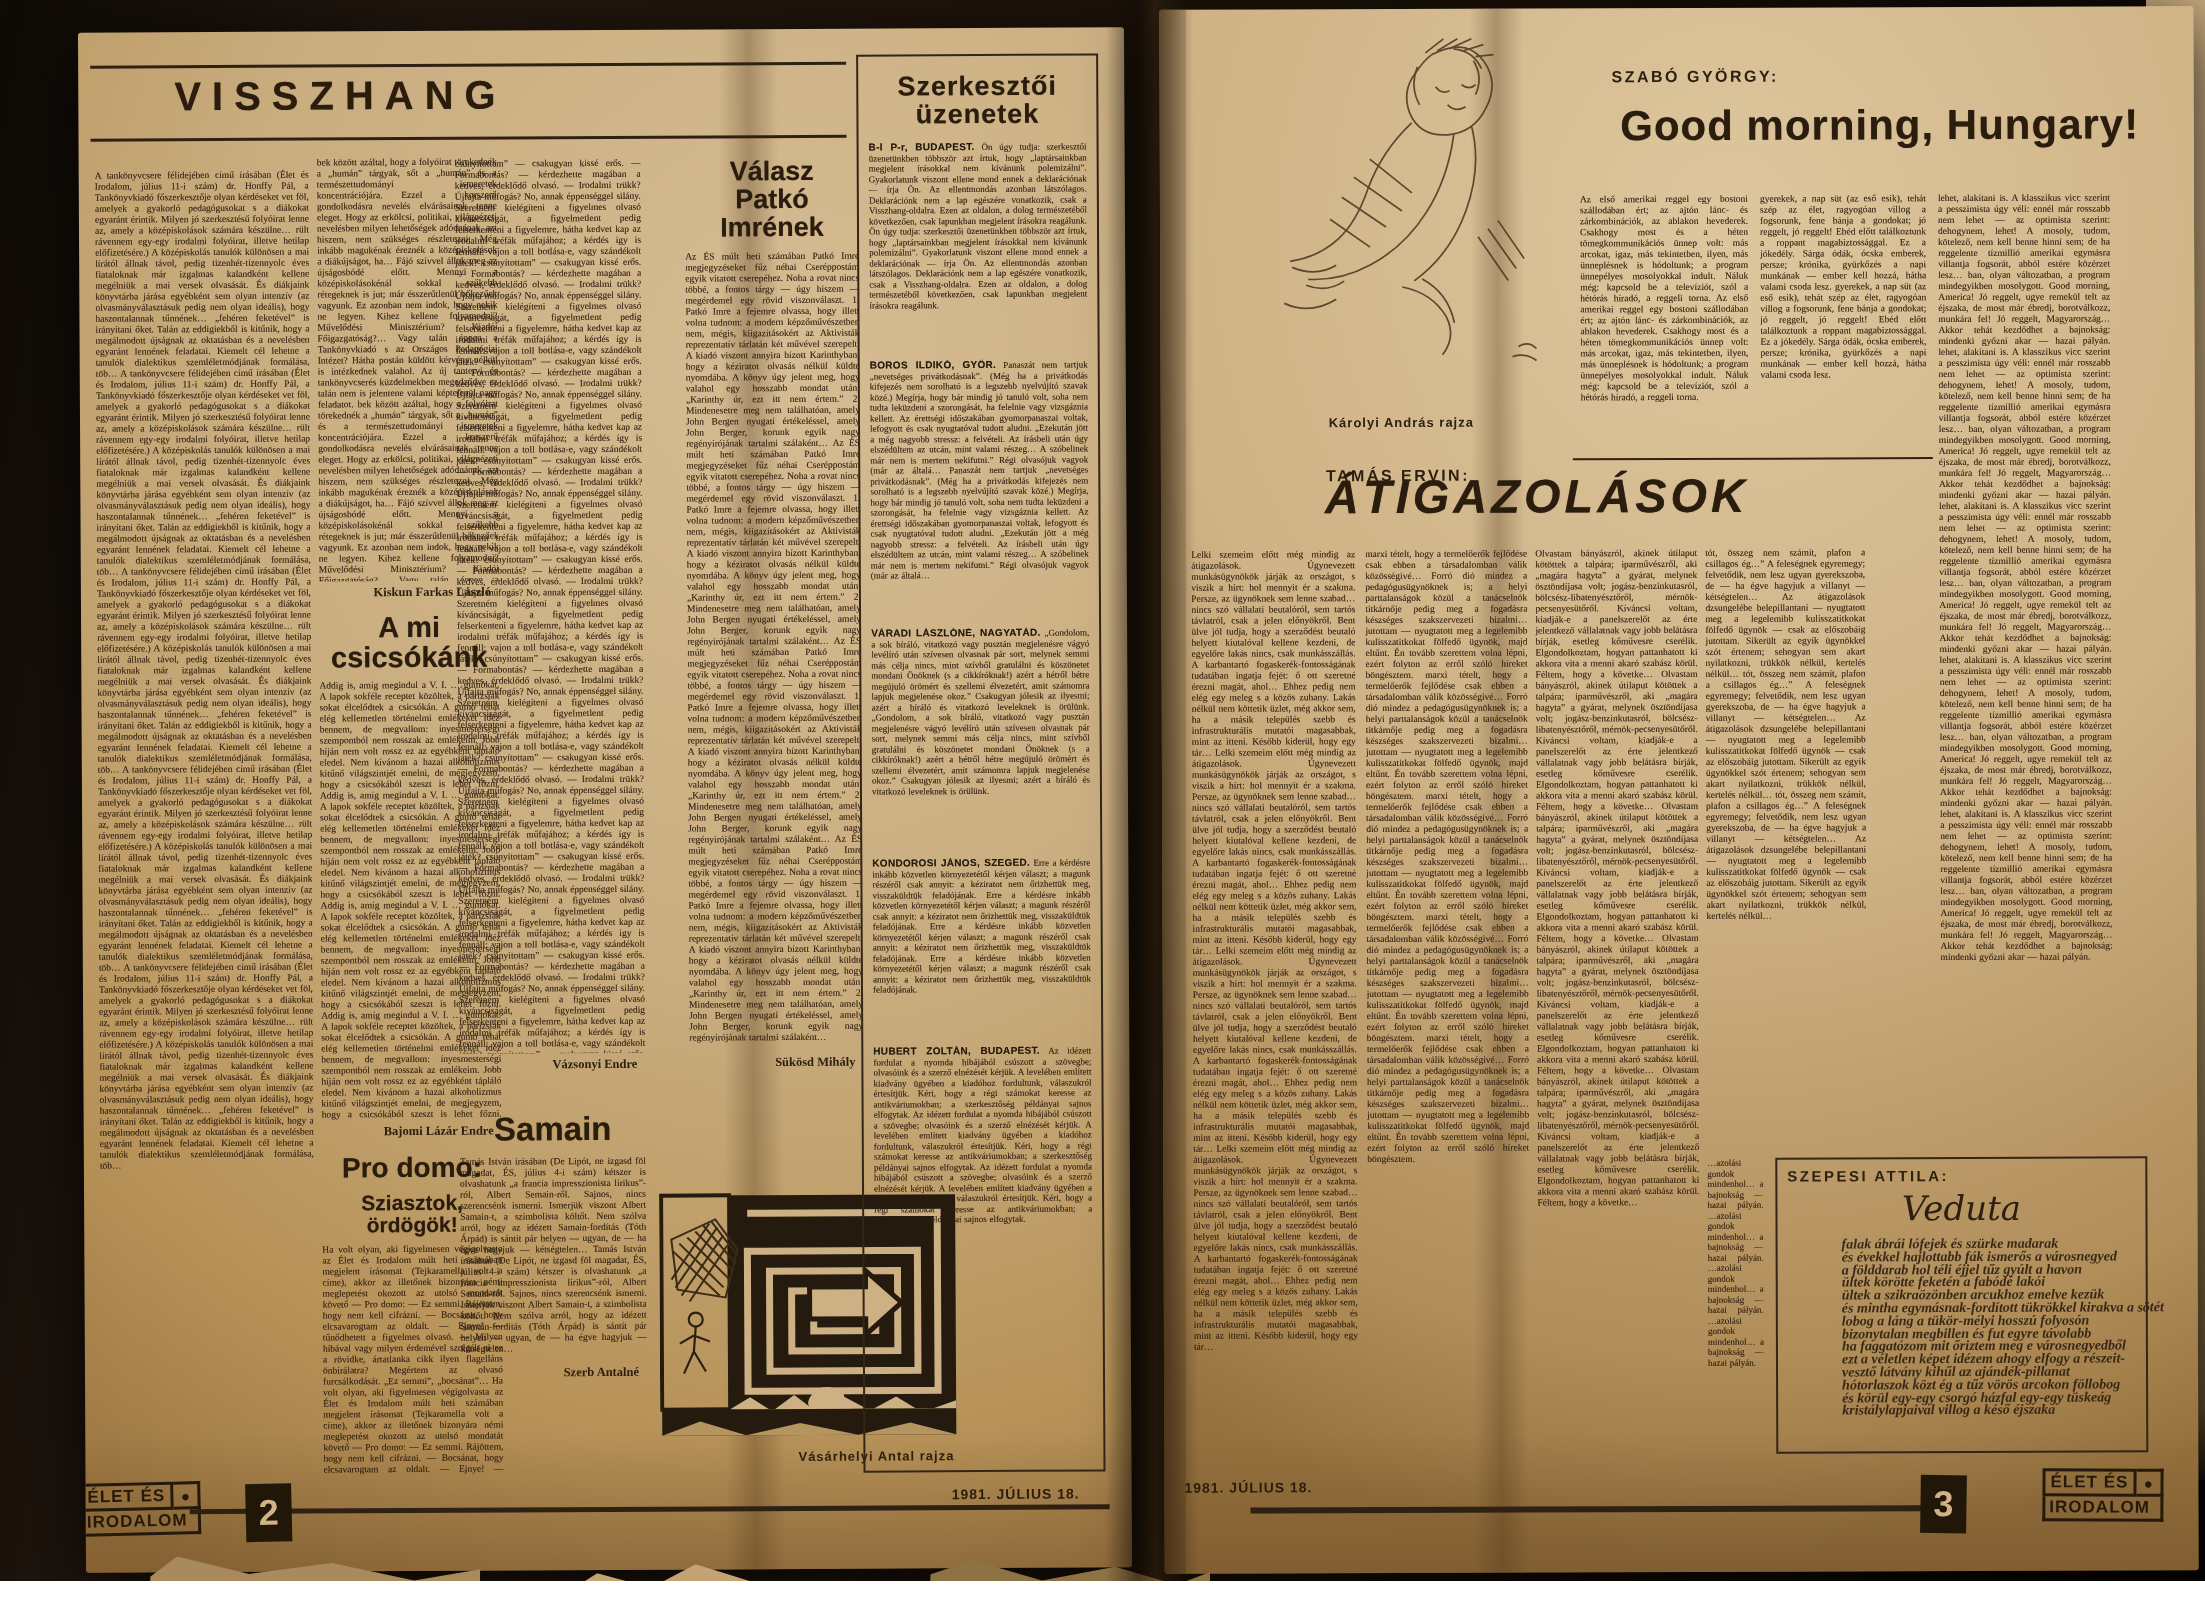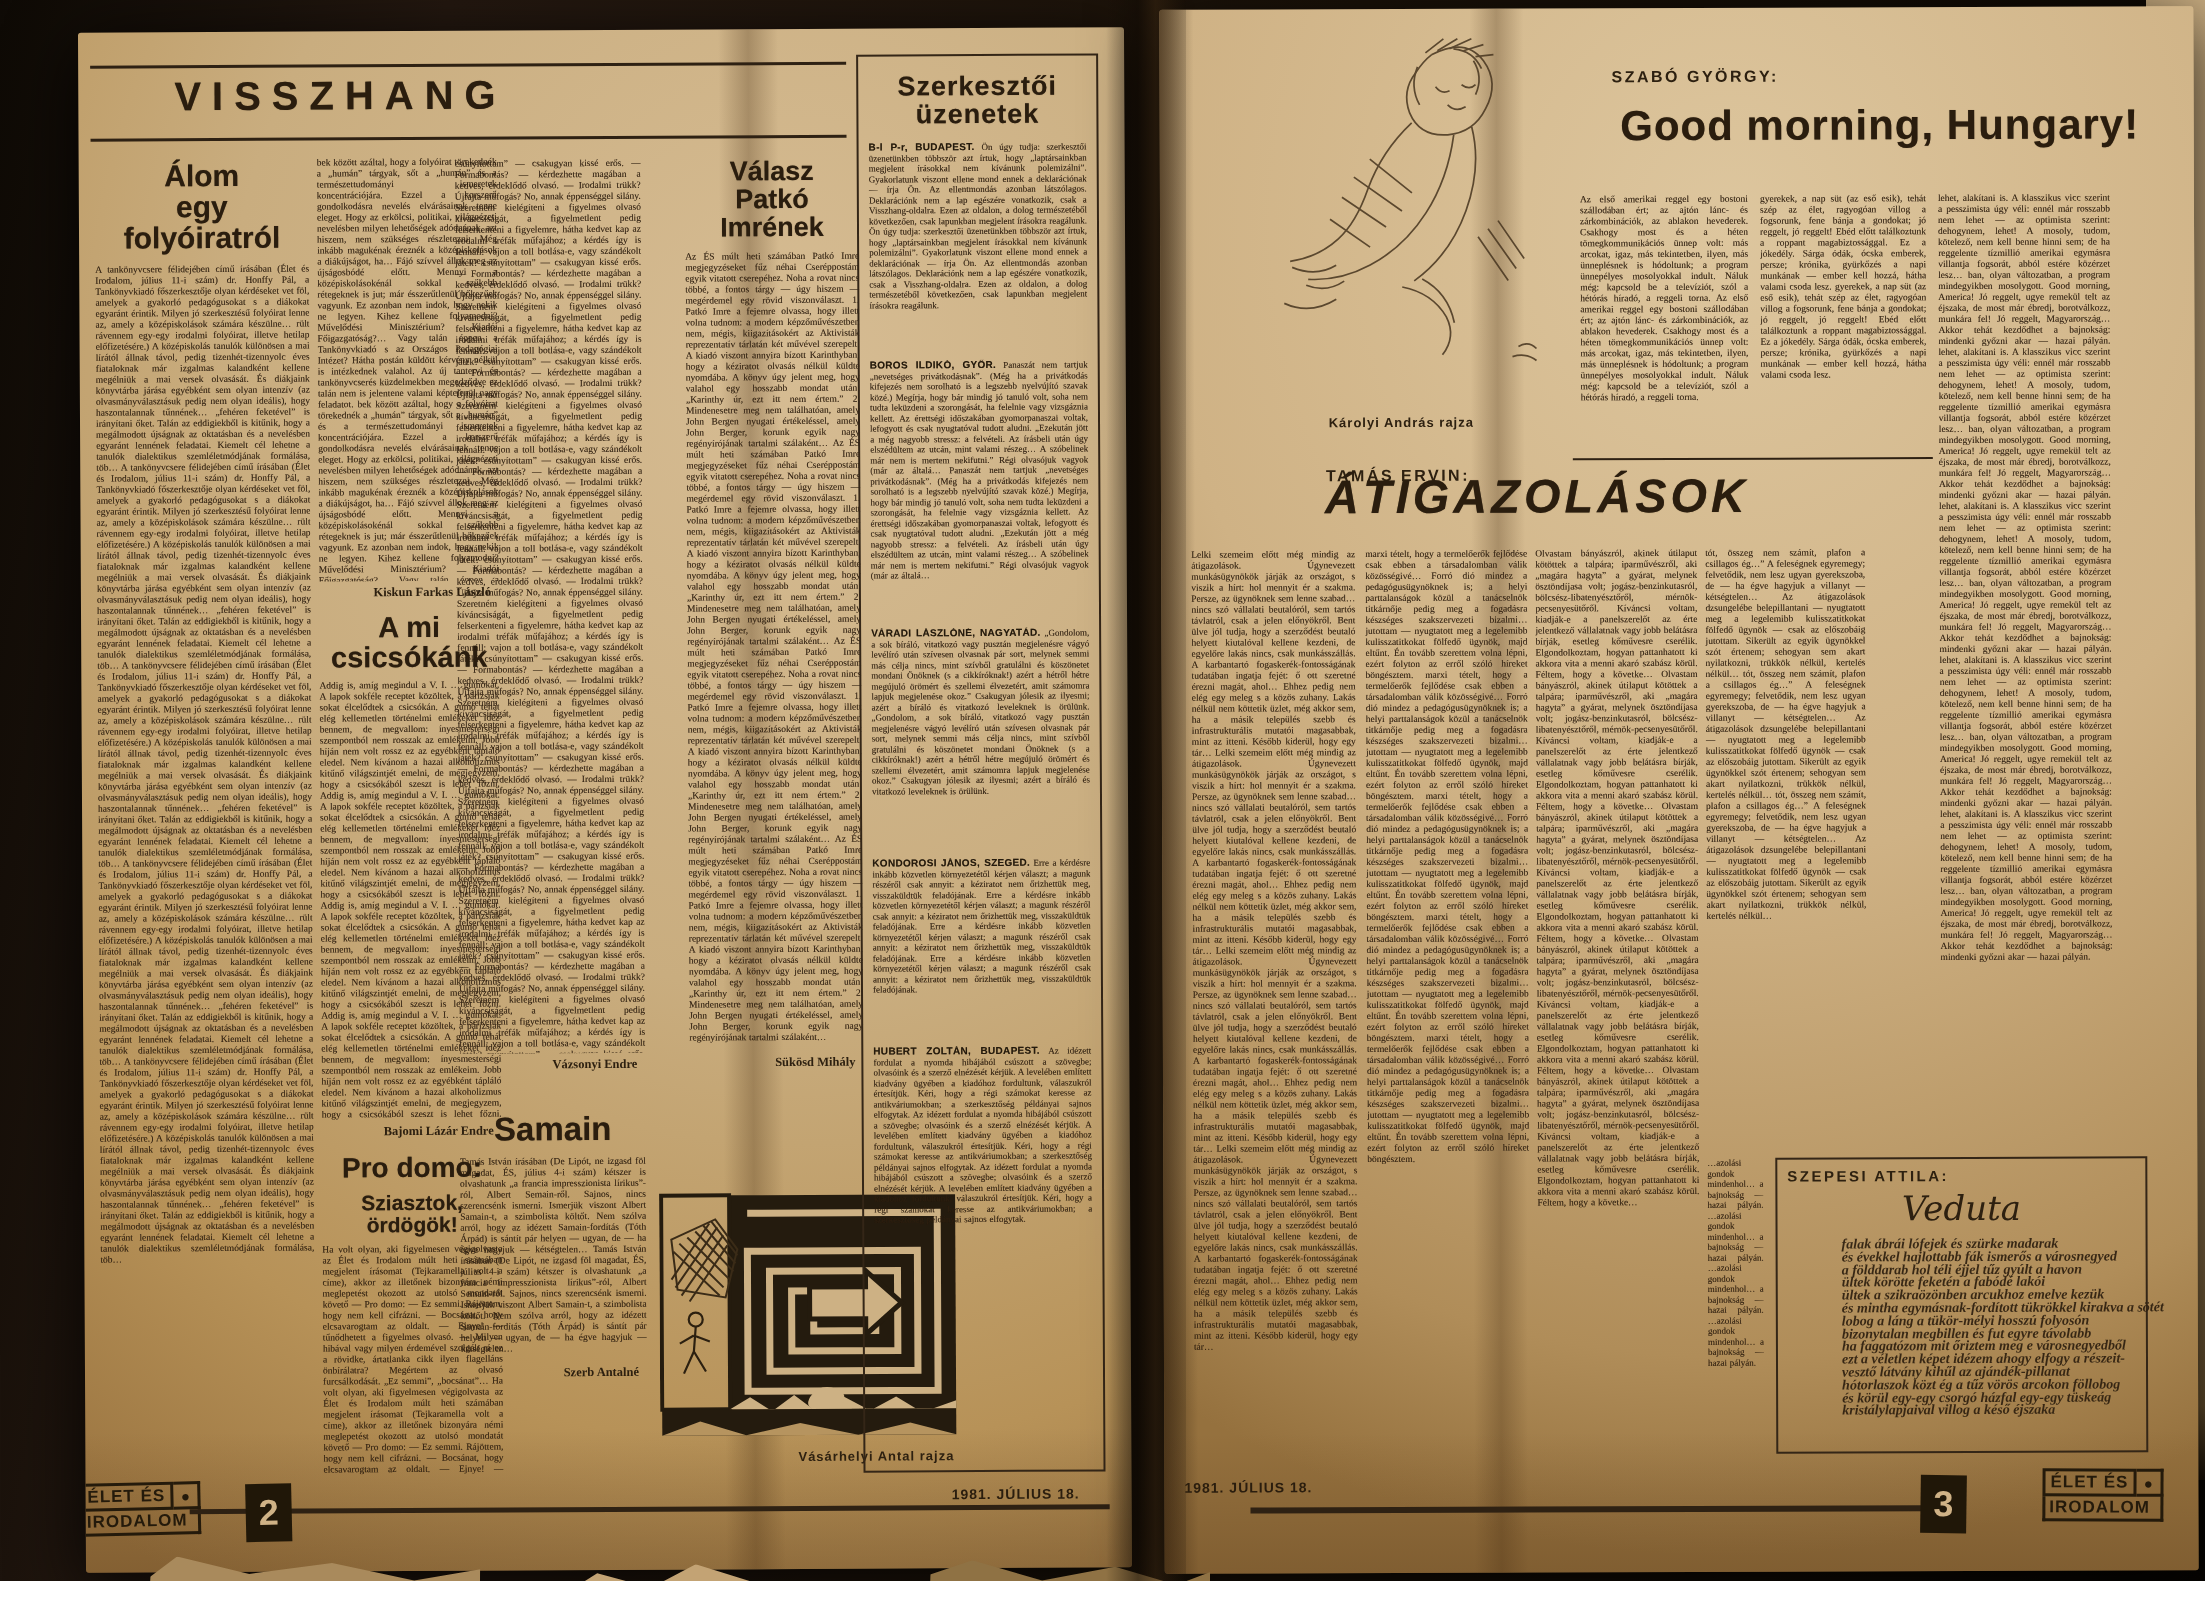--- a/index.html
+++ b/index.html
@@ -49,24 +49,20 @@
 
   <div class="page l">
     <div class="crease" style="left:640px;width:60px;"></div>
     <div class="shade-b"></div>
 
     <div class="rule" style="left:12px;top:33px;width:756px;height:3px;"></div>
     <div class="hl abs" style="left:96px;top:44px;width:330px;font-size:40px;letter-spacing:11px;">VISSZHANG</div>
     <div class="rule" style="left:12px;top:106px;width:756px;height:3px;"></div>
 
     <div class="abs" style="left:16px;top:128px;width:214px;height:1340px;">
-      <div class="hl" style="font-size:30px;">
-        <div>Álom</div>
-        <div>egy folyóiratról</div>
-      </div>
       <div class="body" style="height:1230px;margin-top:10px;">A tankönyvcsere félidejében című írásában (Élet és Irodalom, július 11-i szám) dr. Honffy Pál, a Tankönyvkiadó főszerkesztője olyan kérdéseket vet föl, amelyek a gyakorló pedagógusokat s a diákokat egyaránt érintik. Milyen jó szerkesztésű folyóirat lenne az, amely a középiskolások számára készülne… rült rávennem egy-egy irodalmi folyóirat, illetve hetilap előfizetésére.) A középiskolás tanulók különösen a mai lírától állnak távol, pedig tizenhét-tizennyolc éves fiataloknak már izgalmas kalandként kellene megélniük a mai versek olvasását. És diákjaink könyvtárba járása egyébként sem olyan intenzív (az olvasmányválasztásuk pedig nem olyan ideális), hogy haszontalannak tűnnének… „fehéren feketével” is irányítani őket. Talán az eddigiekből is kitűnik, hogy a megálmodott újságnak az oktatásban és a nevelésben egyaránt lennének feladatai. Kiemelt cél lehetne a tanulók dialektikus szemléletmódjának formálása, töb… A tankönyvcsere félidejében című írásában (Élet és Irodalom, július 11-i szám) dr. Honffy Pál, a Tankönyvkiadó főszerkesztője olyan kérdéseket vet föl, amelyek a gyakorló pedagógusokat s a diákokat egyaránt érintik. Milyen jó szerkesztésű folyóirat lenne az, amely a középiskolások számára készülne… rült rávennem egy-egy irodalmi folyóirat, illetve hetilap előfizetésére.) A középiskolás tanulók különösen a mai lírától állnak távol, pedig tizenhét-tizennyolc éves fiataloknak már izgalmas kalandként kellene megélniük a mai versek olvasását. És diákjaink könyvtárba járása egyébként sem olyan intenzív (az olvasmányválasztásuk pedig nem olyan ideális), hogy haszontalannak tűnnének… „fehéren feketével” is irányítani őket. Talán az eddigiekből is kitűnik, hogy a megálmodott újságnak az oktatásban és a nevelésben egyaránt lennének feladatai. Kiemelt cél lehetne a tanulók dialektikus szemléletmódjának formálása, töb… A tankönyvcsere félidejében című írásában (Élet és Irodalom, július 11-i szám) dr. Honffy Pál, a Tankönyvkiadó főszerkesztője olyan kérdéseket vet föl, amelyek a gyakorló pedagógusokat s a diákokat egyaránt érintik. Milyen jó szerkesztésű folyóirat lenne az, amely a középiskolások számára készülne… rült rávennem egy-egy irodalmi folyóirat, illetve hetilap előfizetésére.) A középiskolás tanulók különösen a mai lírától állnak távol, pedig tizenhét-tizennyolc éves fiataloknak már izgalmas kalandként kellene megélniük a mai versek olvasását. És diákjaink könyvtárba járása egyébként sem olyan intenzív (az olvasmányválasztásuk pedig nem olyan ideális), hogy haszontalannak tűnnének… „fehéren feketével” is irányítani őket. Talán az eddigiekből is kitűnik, hogy a megálmodott újságnak az oktatásban és a nevelésben egyaránt lennének feladatai. Kiemelt cél lehetne a tanulók dialektikus szemléletmódjának formálása, töb… A tankönyvcsere félidejében című írásában (Élet és Irodalom, július 11-i szám) dr. Honffy Pál, a Tankönyvkiadó főszerkesztője olyan kérdéseket vet föl, amelyek a gyakorló pedagógusokat s a diákokat egyaránt érintik. Milyen jó szerkesztésű folyóirat lenne az, amely a középiskolások számára készülne… rült rávennem egy-egy irodalmi folyóirat, illetve hetilap előfizetésére.) A középiskolás tanulók különösen a mai lírától állnak távol, pedig tizenhét-tizennyolc éves fiataloknak már izgalmas kalandként kellene megélniük a mai versek olvasását. És diákjaink könyvtárba járása egyébként sem olyan intenzív (az olvasmányválasztásuk pedig nem olyan ideális), hogy haszontalannak tűnnének… „fehéren feketével” is irányítani őket. Talán az eddigiekből is kitűnik, hogy a megálmodott újságnak az oktatásban és a nevelésben egyaránt lennének feladatai. Kiemelt cél lehetne a tanulók dialektikus szemléletmódjának formálása, töb… A tankönyvcsere félidejében című írásában (Élet és Irodalom, július 11-i szám) dr. Honffy Pál, a Tankönyvkiadó főszerkesztője olyan kérdéseket vet föl, amelyek a gyakorló pedagógusokat s a diákokat egyaránt érintik. Milyen jó szerkesztésű folyóirat lenne az, amely a középiskolások számára készülne… rült rávennem egy-egy irodalmi folyóirat, illetve hetilap előfizetésére.) A középiskolás tanulók különösen a mai lírától állnak távol, pedig tizenhét-tizennyolc éves fiataloknak már izgalmas kalandként kellene megélniük a mai versek olvasását. És diákjaink könyvtárba járása egyébként sem olyan intenzív (az olvasmányválasztásuk pedig nem olyan ideális), hogy haszontalannak tűnnének… „fehéren feketével” is irányítani őket. Talán az eddigiekből is kitűnik, hogy a megálmodott újságnak az oktatásban és a nevelésben egyaránt lennének feladatai. Kiemelt cél lehetne a tanulók dialektikus szemléletmódjának formálása, töb…</div>
     </div>
 
     <div class="abs" style="left:238px;top:126px;width:180px;height:1352px;">
       <div class="body" style="height:424px;">bek között azáltal, hogy a folyóirat törekednék a „humán” tárgyak, sőt a „humán” és a természettudományi ismeretek koncentrációjára. Ezzel a korszerű gondolkodásra nevelés elvárásainak tenne eleget. Hogy az erkölcsi, politikai, világnézeti nevelésben milyen lehetőségek adódnának, azt hiszem, nem szükséges részletezni. Még inkább magukénak éreznék a középiskolások a diákújságot, ha… Fájó szívvel állok meg az újságosbódé előtt. Mennyi a középiskolásokénál sokkal szűkebb rétegeknek is jut; már ésszerűtlenül bőkezűek vagyunk. Ez azonban nem indok, hogy nekik ne legyen. Kihez kellene folyamodni? Művelődési Minisztérium? Kiadói Főigazgatóság?… Vagy talán éppen a Tankönyvkiadó s az Országos Pedagógiai Intézet? Hátha postán küldött kérvény nélkül is intézkednek valahol. Az új tantervi és tankönyvcserés küzdelmekben megedződve ez talán nem is jelentene valami képtelenül nagy feladatot. bek között azáltal, hogy a folyóirat törekednék a „humán” tárgyak, sőt a „humán” és a természettudományi ismeretek koncentrációjára. Ezzel a korszerű gondolkodásra nevelés elvárásainak tenne eleget. Hogy az erkölcsi, politikai, világnézeti nevelésben milyen lehetőségek adódnának, azt hiszem, nem szükséges részletezni. Még inkább magukénak éreznék a középiskolások a diákújságot, ha… Fájó szívvel állok meg az újságosbódé előtt. Mennyi a középiskolásokénál sokkal szűkebb rétegeknek is jut; már ésszerűtlenül bőkezűek vagyunk. Ez azonban nem indok, hogy nekik ne legyen. Kihez kellene folyamodni? Művelődési Minisztérium? Kiadói Főigazgatóság?… Vagy talán éppen a Tankönyvkiadó s az Országos Pedagógiai Intézet? Hátha postán küldött kérvény nélkül is intézkednek valahol. Az új tantervi és tankönyvcserés küzdelmekben megedződve ez talán nem is jelentene valami képtelenül nagy feladatot.</div>
       <div class="sig">Kiskun Farkas László</div>
       <div class="hl" style="font-size:29px;margin:10px 0 8px;">A mi csicsókánk</div>
       <div class="body" style="height:440px;">Addig is, amíg megindul a V. I. … gumókat. A lapok sokféle receptet közöltek, a párizsiak sokat élcelődtek a csicsókán. A gumó tehát elég kellemetlen történelmi emlékeket idéz bennem, de megvallom: ínyesmesterségi szempontból nem rosszak az emlékeim. Jobb híján nem volt rossz ez az egyébként tápláló eledel. Nem kívánom a hazai alkoholizmus kitűnő világszintjét emelni, de megjegyzem, hogy a csicsókából szeszt is lehet főzni. Addig is, amíg megindul a V. I. … gumókat. A lapok sokféle receptet közöltek, a párizsiak sokat élcelődtek a csicsókán. A gumó tehát elég kellemetlen történelmi emlékeket idéz bennem, de megvallom: ínyesmesterségi szempontból nem rosszak az emlékeim. Jobb híján nem volt rossz ez az egyébként tápláló eledel. Nem kívánom a hazai alkoholizmus kitűnő világszintjét emelni, de megjegyzem, hogy a csicsókából szeszt is lehet főzni. Addig is, amíg megindul a V. I. … gumókat. A lapok sokféle receptet közöltek, a párizsiak sokat élcelődtek a csicsókán. A gumó tehát elég kellemetlen történelmi emlékeket idéz bennem, de megvallom: ínyesmesterségi szempontból nem rosszak az emlékeim. Jobb híján nem volt rossz ez az egyébként tápláló eledel. Nem kívánom a hazai alkoholizmus kitűnő világszintjét emelni, de megjegyzem, hogy a csicsókából szeszt is lehet főzni. Addig is, amíg megindul a V. I. … gumókat. A lapok sokféle receptet közöltek, a párizsiak sokat élcelődtek a csicsókán. A gumó tehát elég kellemetlen történelmi emlékeket idéz bennem, de megvallom: ínyesmesterségi szempontból nem rosszak az emlékeim. Jobb híján nem volt rossz ez az egyébként tápláló eledel. Nem kívánom a hazai alkoholizmus kitűnő világszintjét emelni, de megjegyzem, hogy a csicsókából szeszt is lehet főzni. Addig is, amíg megindul a V. I. … gumókat. A lapok sokféle receptet közöltek, a párizsiak sokat élcelődtek a csicsókán. A gumó tehát elég kellemetlen történelmi emlékeket idéz bennem, de megvallom: ínyesmesterségi szempontból nem rosszak az emlékeim. Jobb híján nem volt rossz ez az egyébként tápláló eledel. Nem kívánom a hazai alkoholizmus kitűnő világszintjét emelni, de megjegyzem, hogy a csicsókából szeszt is lehet főzni.</div>
       <div class="sig">Bajomi Lázár Endre</div>
       <div class="hl" style="font-size:28px;margin-top:12px;">Pro domo:</div>

